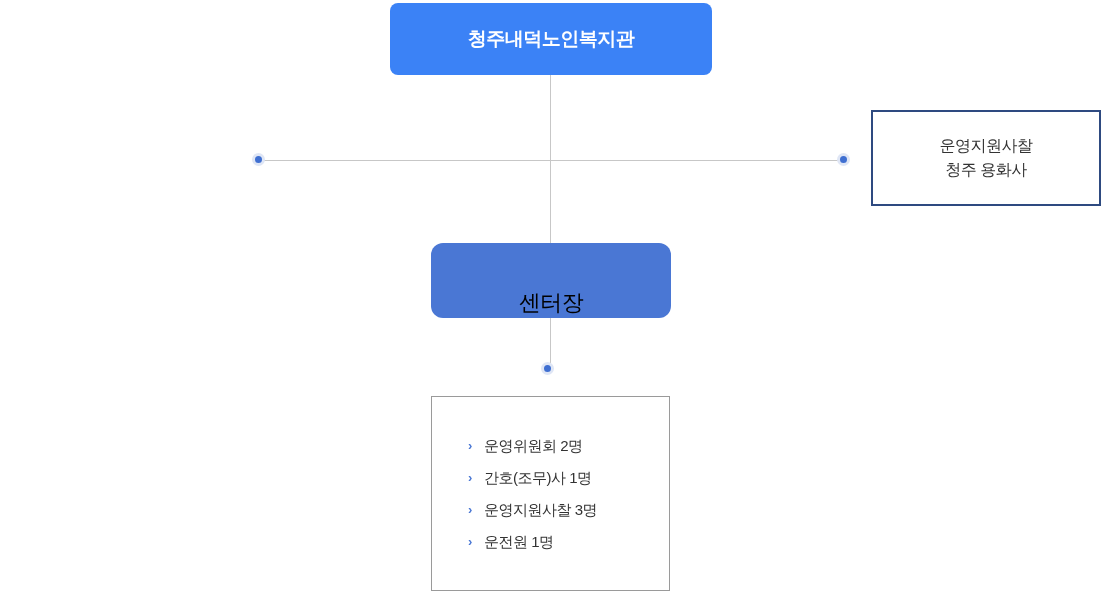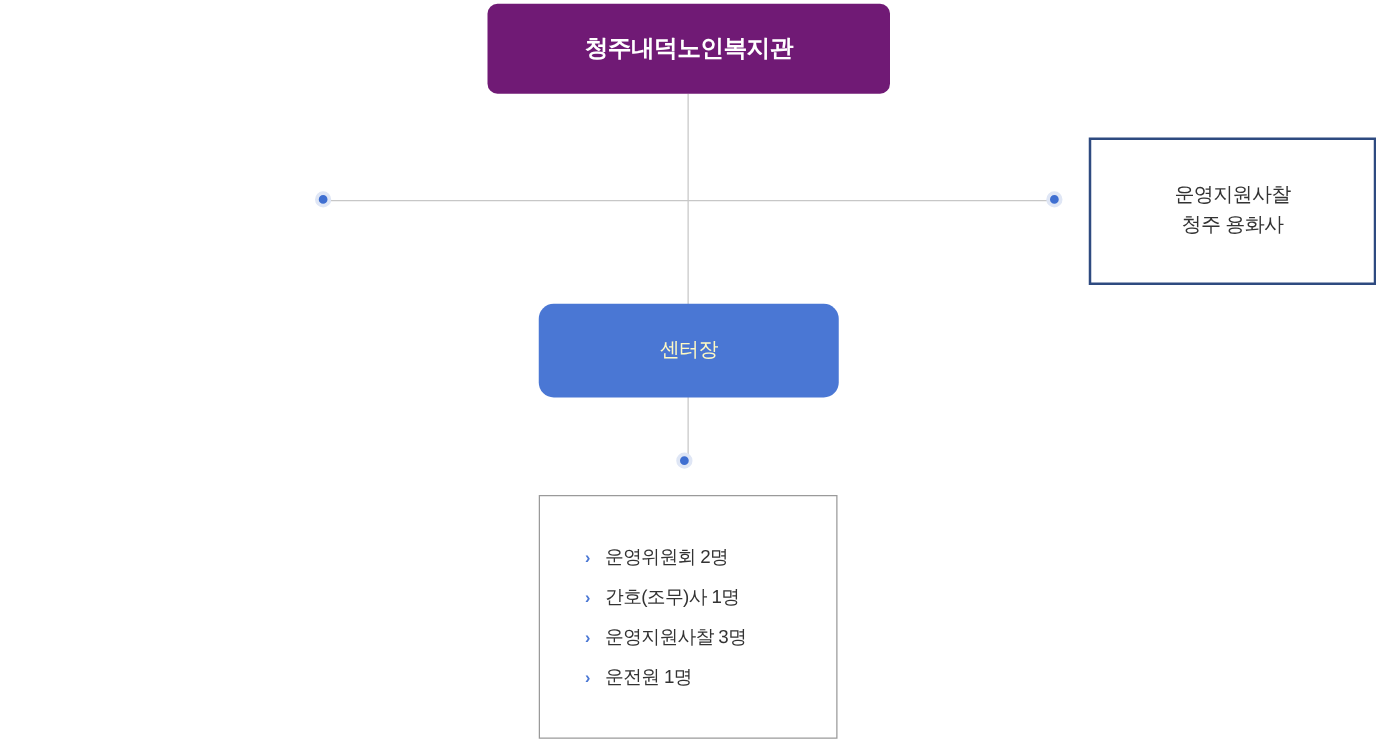--- a/index.html
+++ b/index.html
@@ -41,21 +41,21 @@
     box-sizing: border-box;
   }
 
   
   .node-top {
     position: absolute;
     left: 390px;
     top: 3px;
     width: 322px;
     height: 72px;
-    background: #701a75;
+    background: #3b82f6;
     border-radius: 8px;
     display: flex;
     align-items: center;
     justify-content: center;
     color: #ffffff;
     font-size: 19px;
     font-weight: bold;
     letter-spacing: -0.5px;
   }
 
@@ -77,37 +77,37 @@
   .node-side.left {
     left: 0px;
     top: 110px;
     width: 230px;
     height: 100px;
   }
   .node-side.right {
     left: 871px;
     top: 110px;
     width: 230px;
-    height: 118px;
+    height: 96px;
   }
 
   
   .node-center {
     position: absolute;
     left: 431px;
     top: 243px;
     width: 240px;
     height: 75px;
     background: #4a77d4;
     border-radius: 12px;
     display: flex;
-    align-items: center;
+    align-items: flex-end;
     justify-content: center;
-    color: #fef9c3;
-    font-size: 16px;
+    color: #000000;
+    font-size: 22px;
     letter-spacing: -0.5px;
   }
 
   
   .node-staff {
     position: absolute;
     left: 431px;
     top: 396px;
     width: 239px;
     height: 195px;

